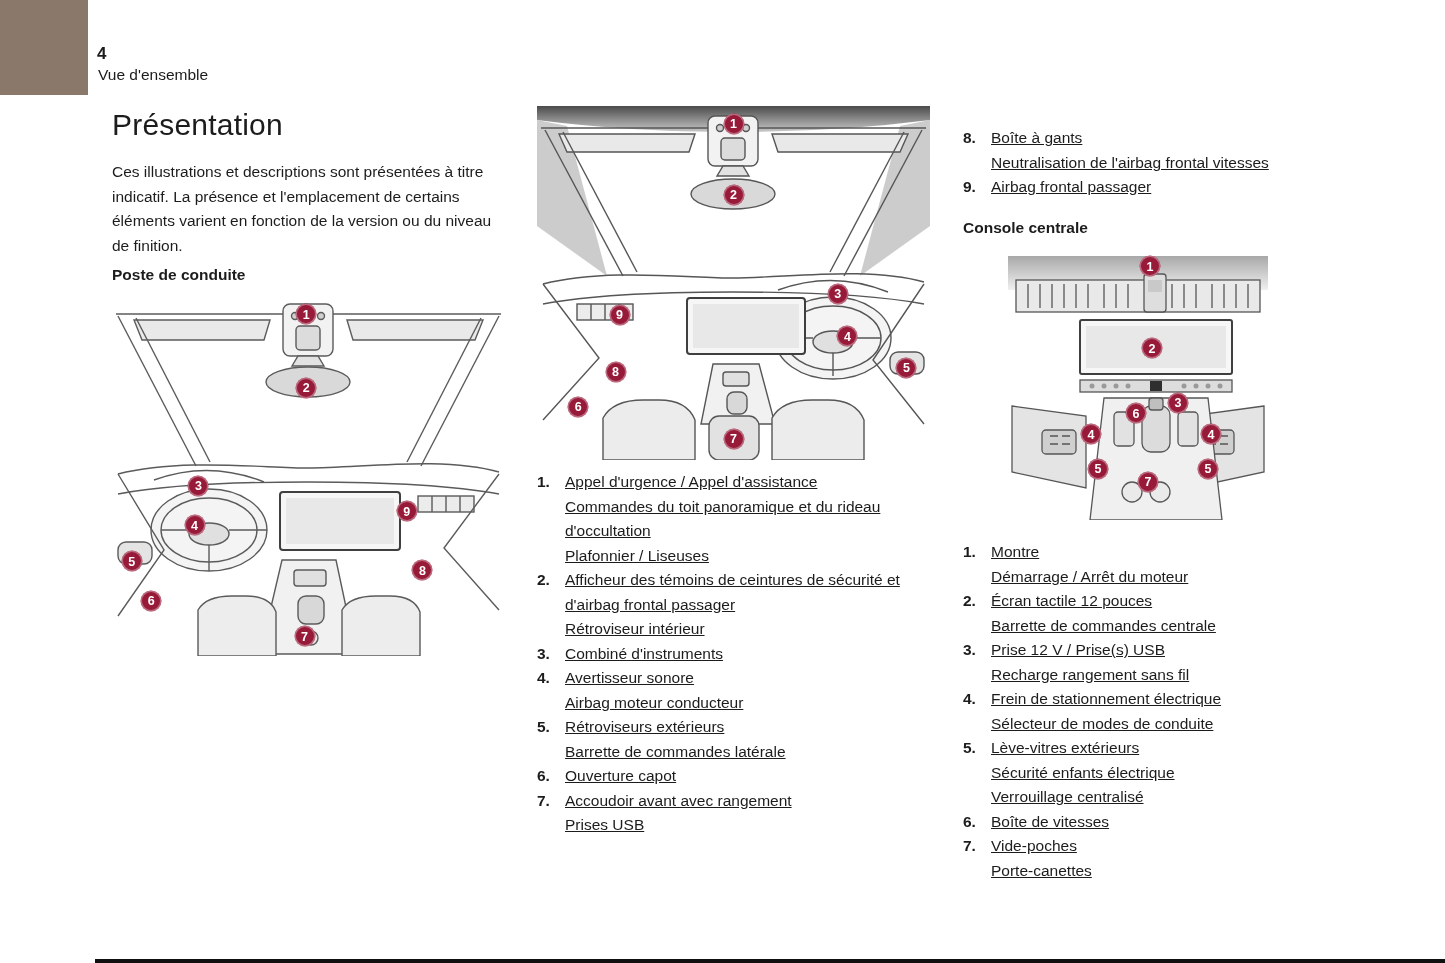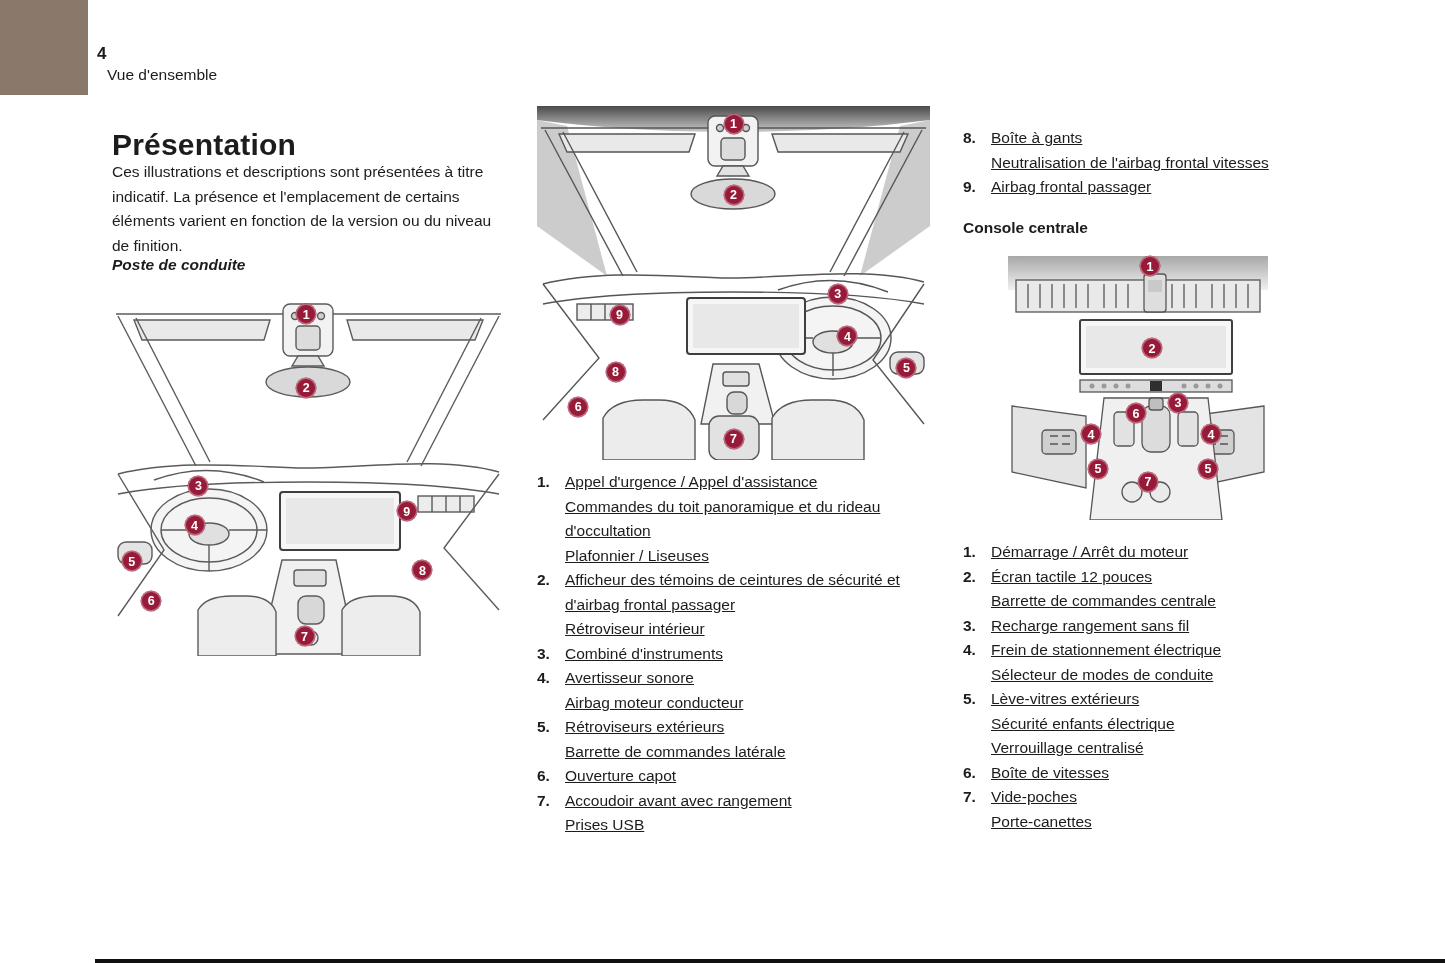--- a/index.html
+++ b/index.html
@@ -3,25 +3,25 @@
 <meta charset="utf-8">
 <style>
   html,body{margin:0;padding:0;}
   body{
     width:1445px;height:963px;position:relative;background:#ffffff;
     font-family:"Liberation Sans", sans-serif;color:#1c1c1c;overflow:hidden;
   }
   .abs{position:absolute;margin:0;}
   .corner{position:absolute;left:0;top:0;width:88px;height:95px;background:#8a796a;}
   .pagenum{left:97px;top:44px;font-size:17px;font-weight:bold;}
-  .section{left:107px;top:66px;font-size:15.5px;}
-  .title{left:112px;top:128px;font-size:30px;font-weight:700;letter-spacing:.2px;}
+  .section{left:98px;top:66px;font-size:15.5px;}
+  .title{left:112px;top:108px;font-size:30px;font-weight:400;letter-spacing:.2px;}
   .intro{left:112px;top:160px;width:388px;font-size:15.5px;line-height:24.5px;}
   .h-bold{font-size:15.5px;font-weight:bold;}
-  .h-left{left:112px;top:256px;font-style:italic;}
+  .h-left{left:112px;top:266px;}
   .h-console{left:963px;top:219px;}
 
   figure.fig{position:absolute;margin:0;padding:0;}
   .fig svg{display:block;width:100%;height:100%;}
   .fig-poste{left:112px;top:298px;width:393px;height:358px;}
   .fig-dash{left:537px;top:106px;width:393px;height:354px;}
   .fig-console{left:1008px;top:256px;width:260px;height:264px;}
 
   .badge{
     position:absolute;width:21px;height:21px;border-radius:50%;
@@ -278,33 +278,35 @@
     <span class="badge" style="left: 34.6%; top: 80.5%;">5</span>
     <span class="badge" style="left: 76.9%; top: 80.5%;">5</span>
     <span class="badge" style="left: 49.2%; top: 59.5%;">6</span>
     <span class="badge" style="left: 53.8%; top: 85.5%;">7</span>
   </figure>
 
 <div class="list list-right">
     <div class="li">
       <span class="num">1.</span>
       <div class="body">
+        <div>Montre</div>
         <div>Démarrage / Arrêt du moteur</div>
       </div>
     </div>
     <div class="li">
       <span class="num">2.</span>
       <div class="body">
         <div>Écran tactile 12 pouces</div>
         <div>Barrette de commandes centrale</div>
       </div>
     </div>
     <div class="li">
       <span class="num">3.</span>
       <div class="body">
+        <div>Prise 12 V / Prise(s) USB</div>
         <div>Recharge rangement sans fil</div>
       </div>
     </div>
     <div class="li">
       <span class="num">4.</span>
       <div class="body">
         <div>Frein de stationnement électrique</div>
         <div>Sélecteur de modes de conduite</div>
       </div>
     </div>

